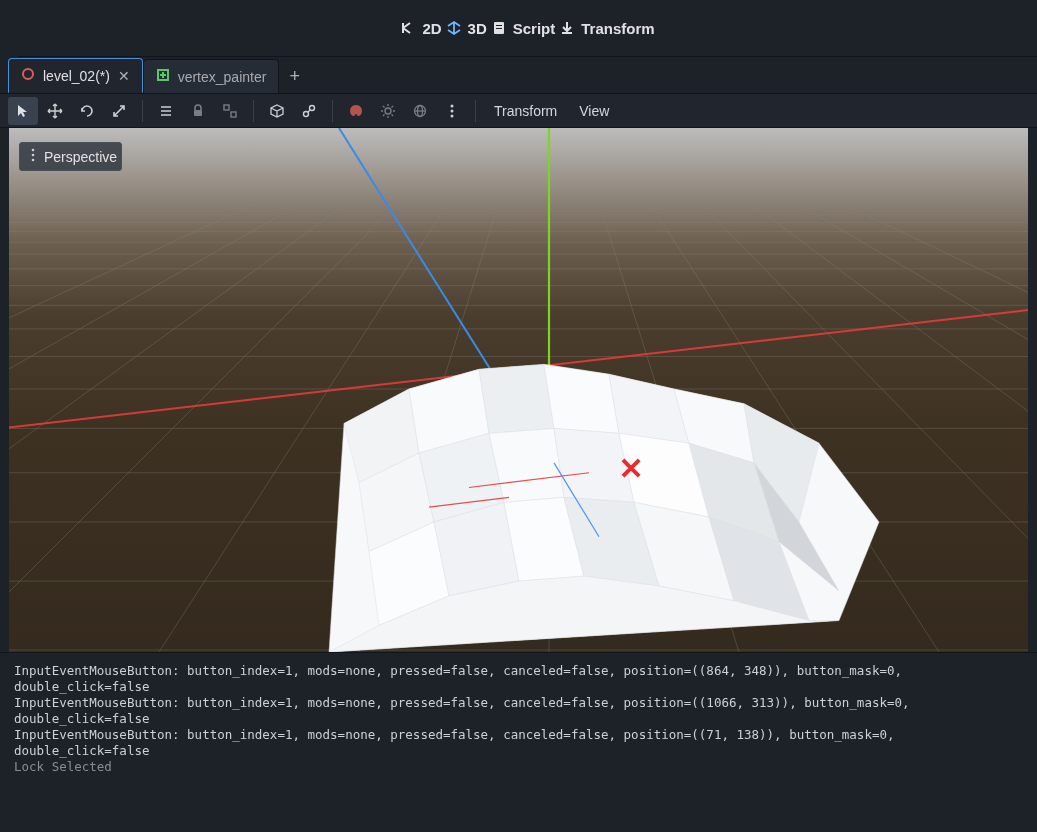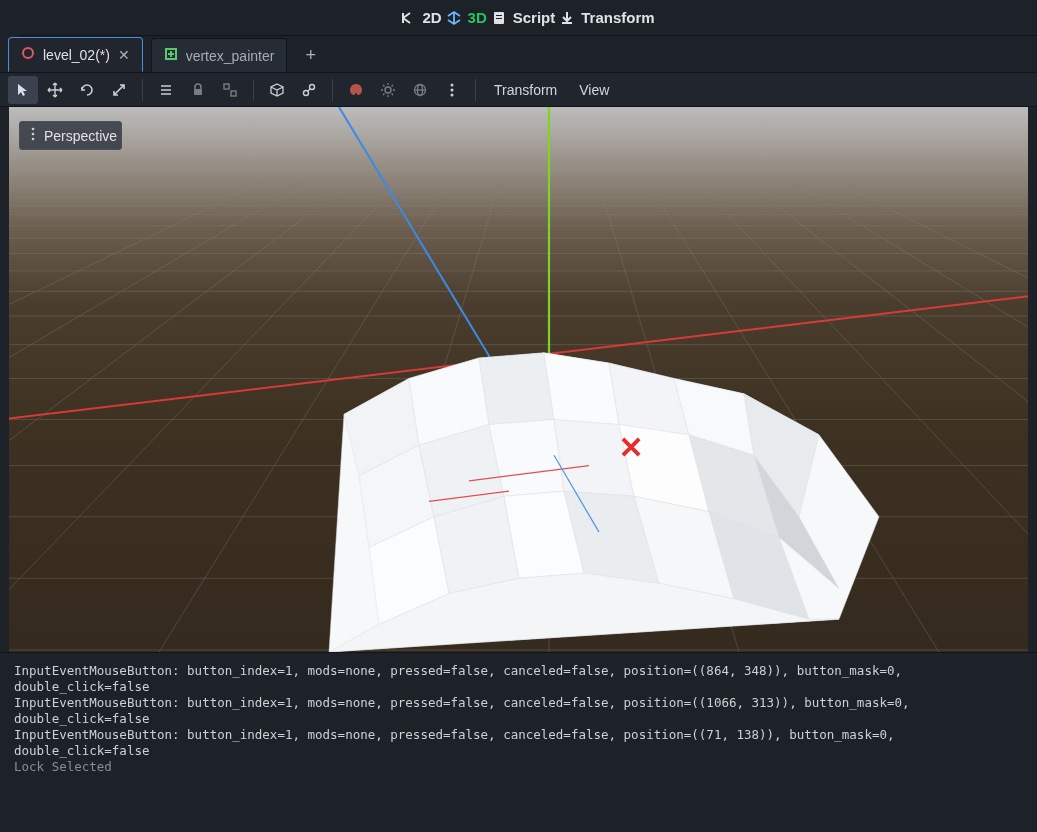--- a/index.html
+++ b/index.html
@@ -8,59 +8,59 @@
   height: 832px;
   background: #1d2229;
   font-family: -apple-system, "Segoe UI", sans-serif;
   color: #cdced2;
   font-size: 14px;
   overflow: hidden;
   display: flex;
   flex-direction: column;
 }
 .top-bar {
-  height: 36px;
+  height: 57px;
   display: flex;
   justify-content: center;
   align-items: center;
   background: #1d2229;
   border-bottom: 1px solid #11141a;
   margin-left: 18px;
 }
 .top-bar-item {
   display: flex;
   align-items: center;
   gap: 6px;
   font-weight: 700;
   font-size: 15px;
   color: #e0e0e5;
   cursor: pointer;
   padding: 4px 2px;
 }
-.top-bar-item.active { color: #22c55e; }
+.top-bar-item.active { color: #e5e5e5; }
 .top-bar-item .ic { display: inline-flex; }
 
 .tab-bar {
   height: 36px;
   display: flex;
   align-items: flex-end;
   gap: 0;
   padding-left: 8px;
   background: #1d2229;
 }
 .tab {
   display: flex;
   align-items: center;
   gap: 8px;
   padding: 8px 12px;
   background: #262c36;
   border: 1px solid #11141a;
   border-bottom: none;
   border-radius: 4px 4px 0 0;
-  margin-right: 8px;
+  margin-right: 0;
   color: #a8aab0;
   cursor: pointer;
 }
 .tab.active {
   background: #21262e;
   border: 1px solid #4a90d9;
   border-bottom: 1px solid #21262e;
   color: #e0e0e5;
 }
 .tab .close { color: #b0b0b5; font-size: 14px; cursor: pointer; }

